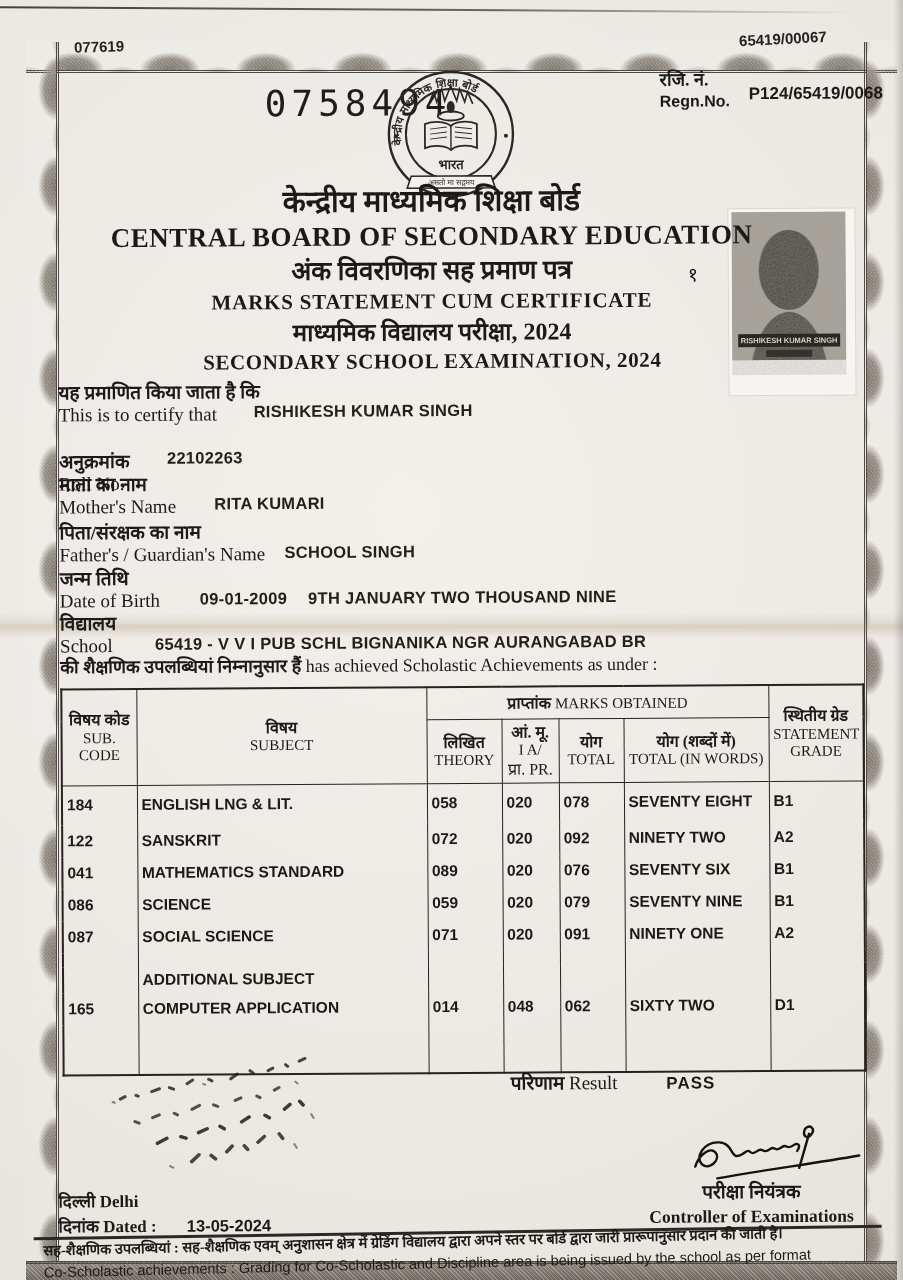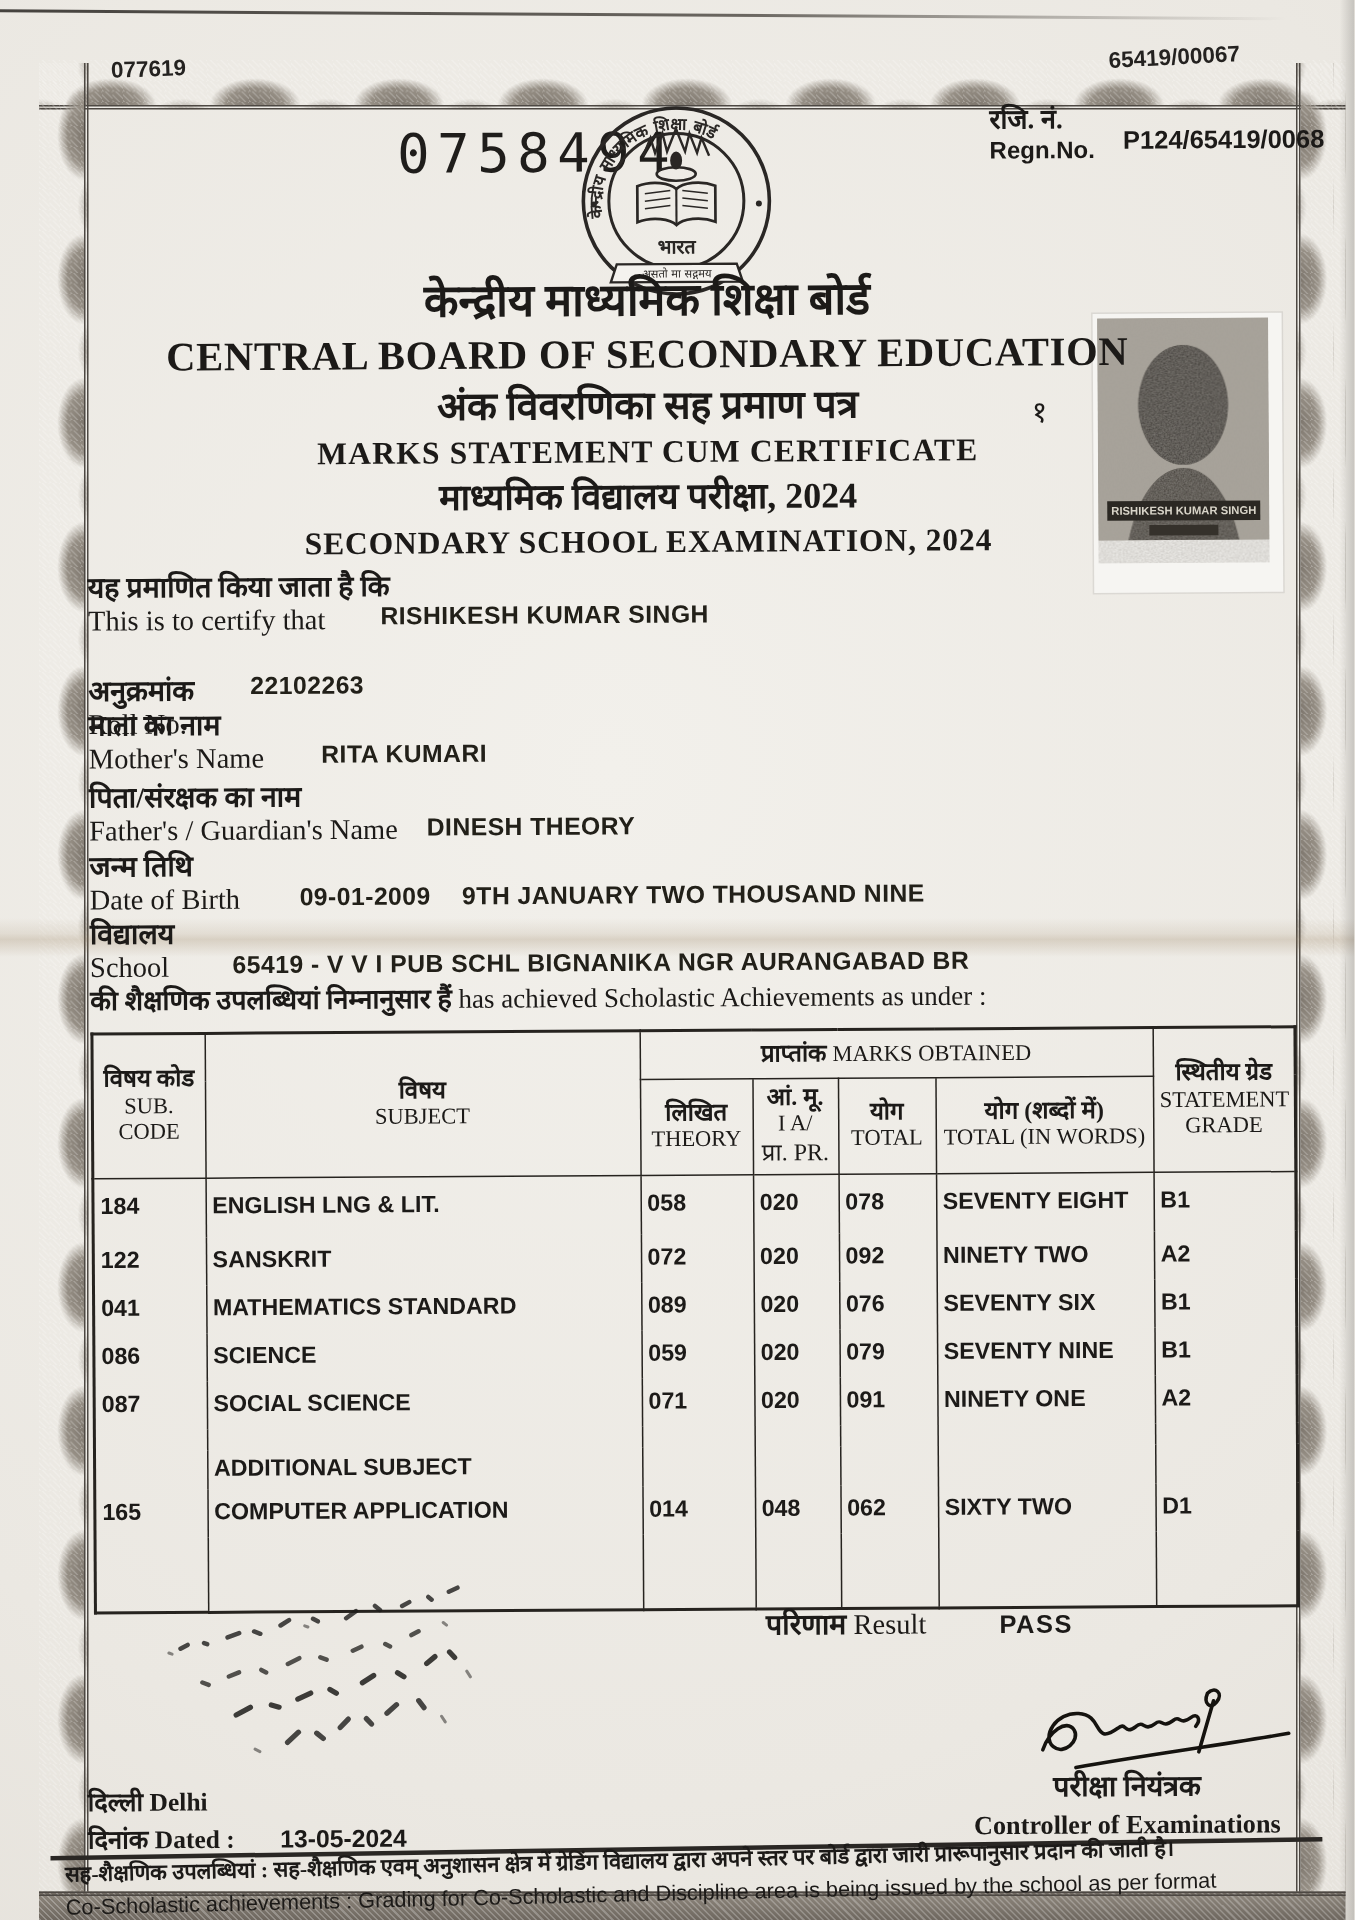--- a/index.html
+++ b/index.html
@@ -225,21 +225,21 @@
     <div class="field" style="top:472px">
       <span class="hi">माता का नाम</span>
       <span class="en">Mother's Name</span>
     </div>
     <div class="fvalue" style="left:215px;top:493px">RITA KUMARI</div>
 
     <div class="field" style="top:520px">
       <span class="hi">पिता/संरक्षक का नाम</span>
       <span class="en">Father's / Guardian's Name</span>
     </div>
-    <div class="fvalue" style="left:285px;top:542px">DINESH THEORY</div>
+    <div class="fvalue" style="left:285px;top:542px">SCHOOL SINGH</div>
 
     <div class="field" style="top:566px">
       <span class="hi">जन्म तिथि</span>
       <span class="en">Date of Birth</span>
     </div>
     <div class="fvalue" style="left:200px;top:588px">
       <span>09-01-2009</span>
       <span style="margin-left:16px">9TH JANUARY TWO THOUSAND  NINE</span>
     </div>
 

